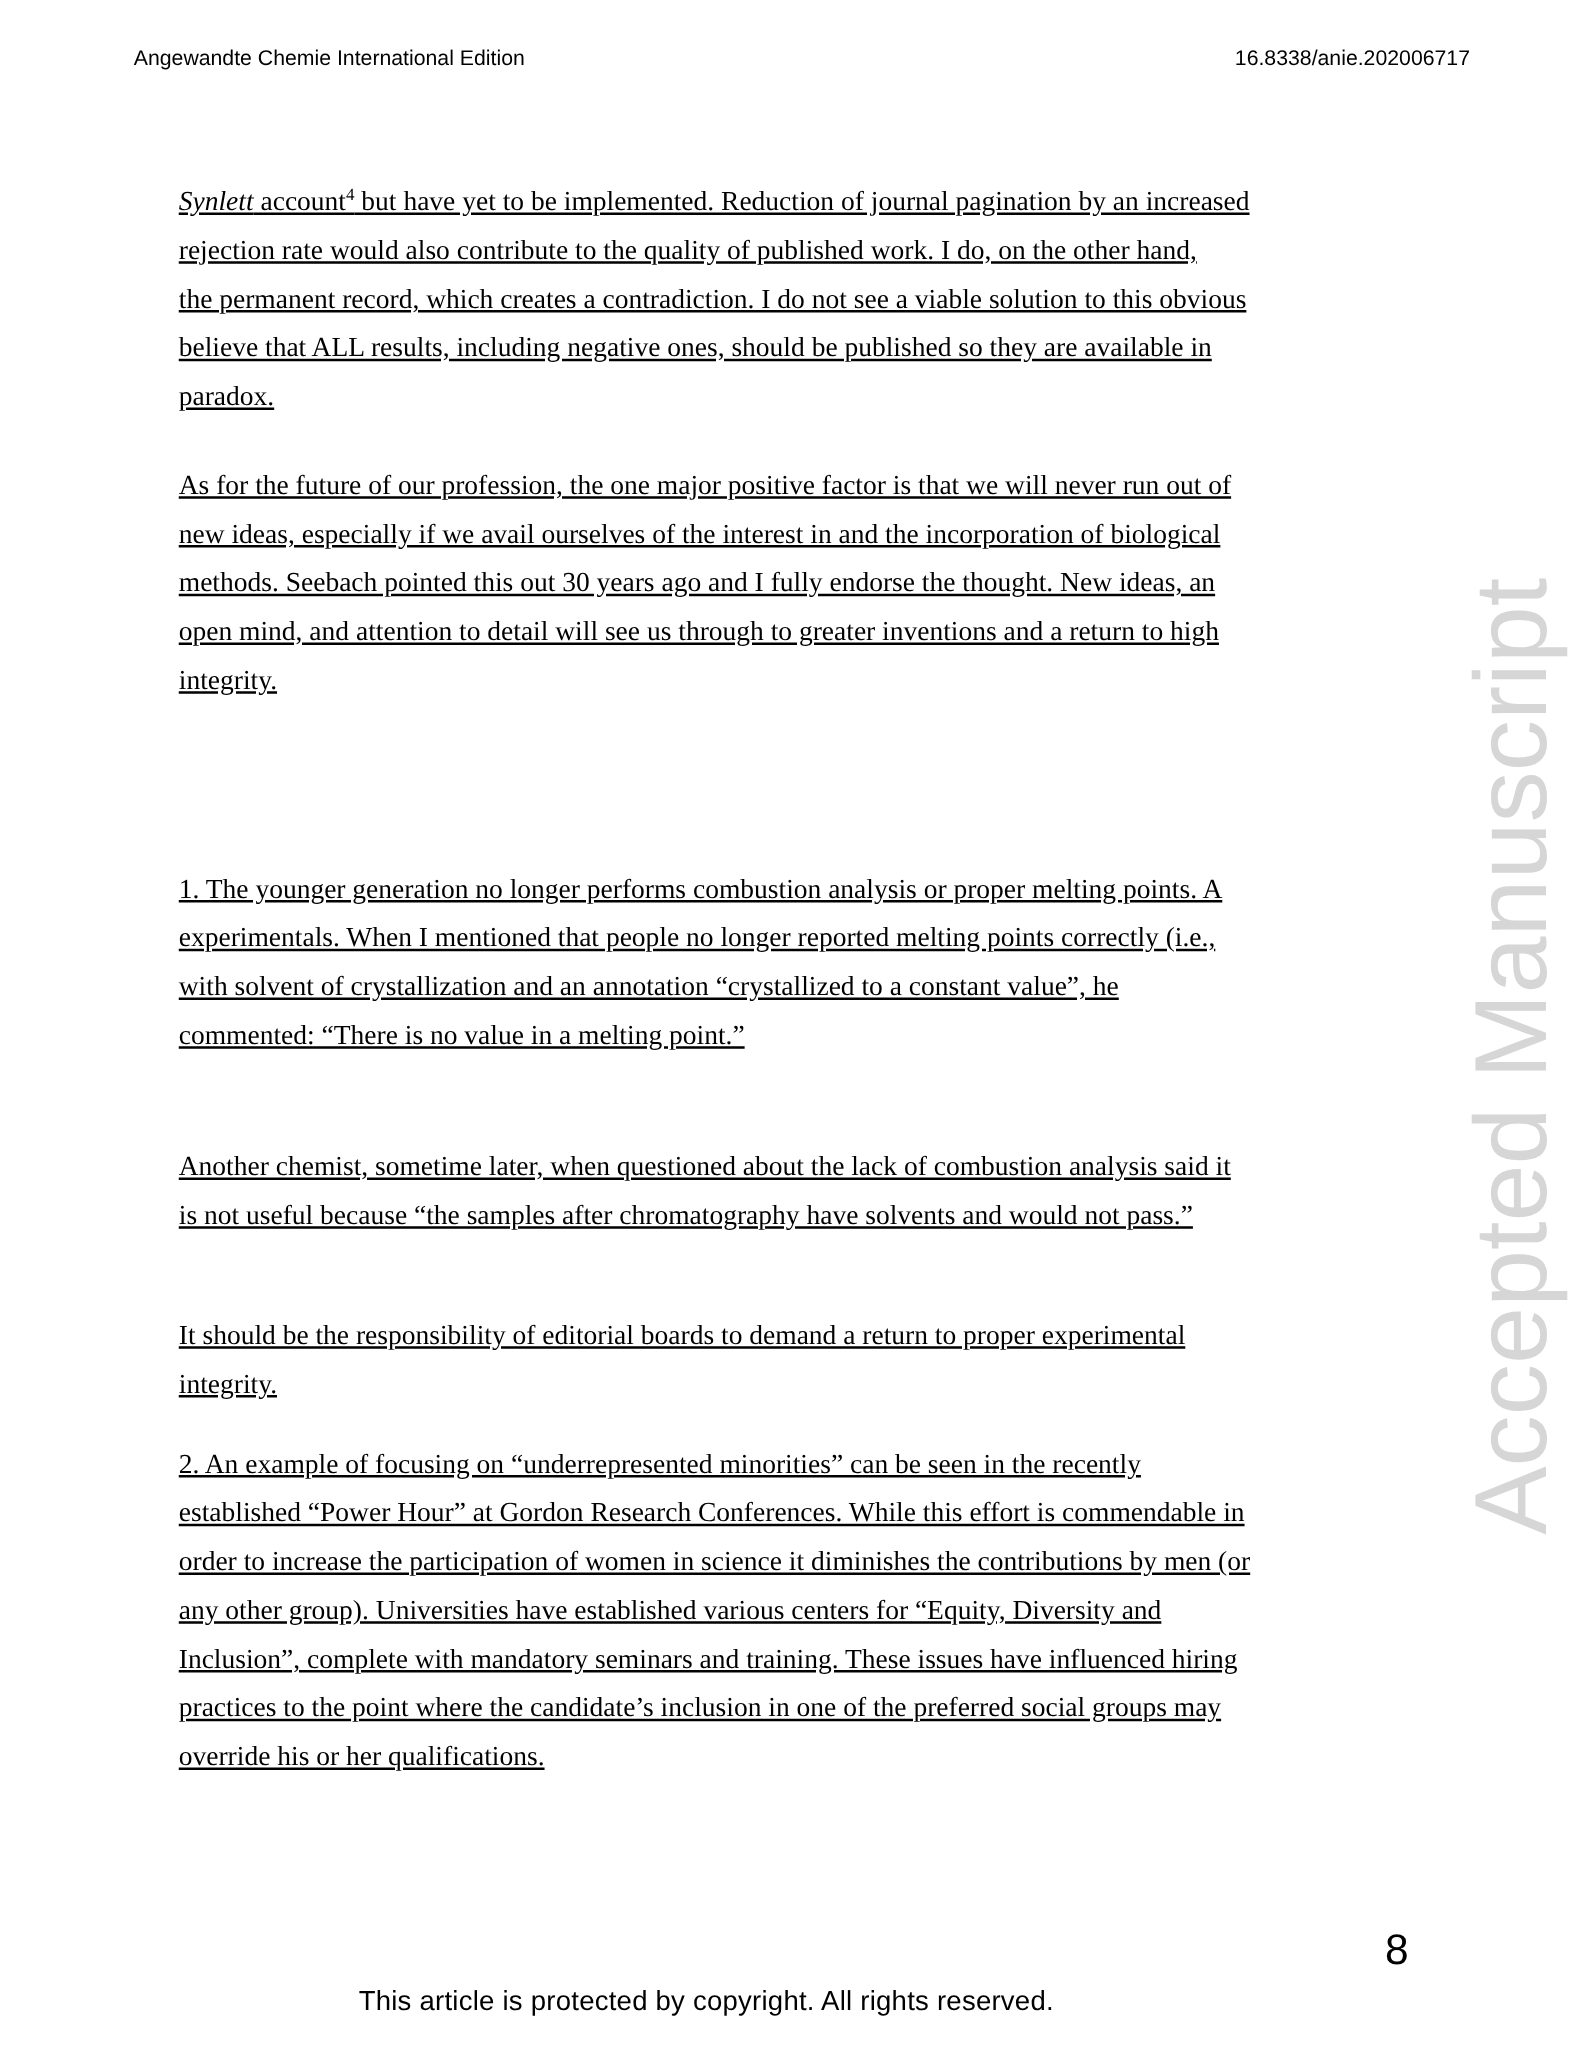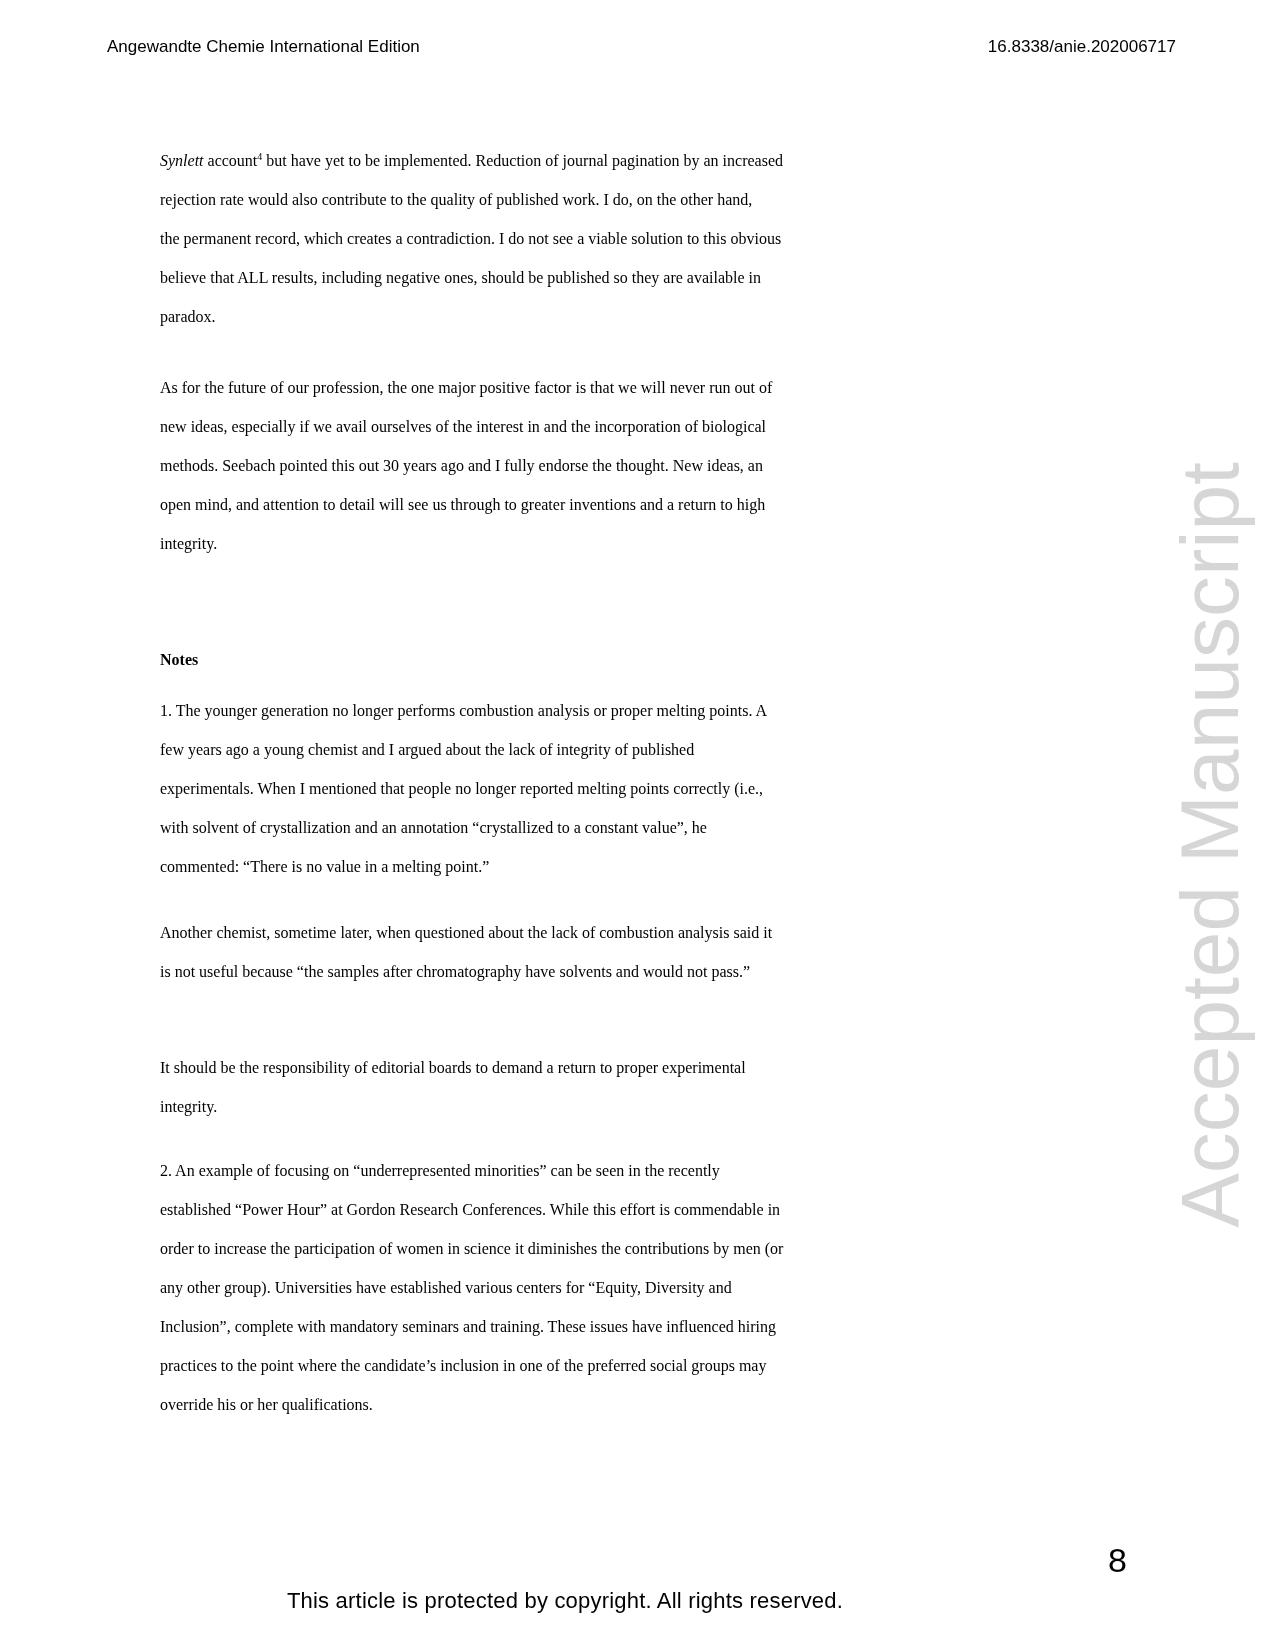--- a/index.html
+++ b/index.html
@@ -8,22 +8,22 @@
     font-family:"Liberation Serif", serif; color:#000; overflow:hidden;
   }
   .hdr {
     position:absolute; top:37px;
     font-family:Liberation Sans, sans-serif; font-size:17px; color:#000;
     white-space:nowrap;
   }
   .hdr-left { left:107px; }
   .hdr-right { right:99px; }
   .para {
-    position:absolute; left:160px; width:1030px;
-    font-size:16px; line-height:39px;
+    position:absolute; left:143px; width:1030px;
+    font-size:22px; line-height:39px;text-decoration:underline;
   }
   .ln { white-space:nowrap; height:39px; }
   .notes-heading { font-weight:bold; }
   .it { font-style:italic; }
   sup.fnref { font-size:0.62em; vertical-align:super; line-height:0; }
   .watermark {
     position:absolute; left:750px; top:803px; width:920px; height:84px;
     transform:rotate(-90deg); transform-origin:center center;
     font-family:"Liberation Sans", sans-serif; font-size:82px; line-height:84px;
     color:#d6d6d6; text-align:center; white-space:nowrap;
@@ -57,25 +57,23 @@
   </div>
 
   <div class="para" style="top:368px">
     <div class="ln">As for the future of our profession, the one major positive factor is that we will never run out of</div>
     <div class="ln">new ideas, especially if we avail ourselves of the interest in and the incorporation of biological</div>
     <div class="ln">methods. Seebach pointed this out 30 years ago and I fully endorse the thought. New ideas, an</div>
     <div class="ln">open mind, and attention to detail will see us through to greater inventions and a return to high</div>
     <div class="ln">integrity.</div>
   </div>
 
-  <div class="para notes-heading" style="top:640px">Notes</div>
 
   <div class="para" style="top:691px">
     <div class="ln">1. The younger generation no longer performs combustion analysis or proper melting points. A</div>
-    <div class="ln">few years ago a young chemist and I argued about the lack of integrity of published</div>
     <div class="ln">experimentals.  When I mentioned that people no longer reported melting points correctly (i.e.,</div>
     <div class="ln">with solvent of crystallization and an annotation “crystallized to a constant value”, he</div>
     <div class="ln">commented: “There is no value in a melting point.”</div>
   </div>
 
   <div class="para" style="top:913px">
     <div class="ln">Another chemist, sometime later, when questioned about the lack of combustion analysis said it</div>
     <div class="ln">is not useful because “the samples after chromatography have solvents and would not pass.”</div>
   </div>
 

